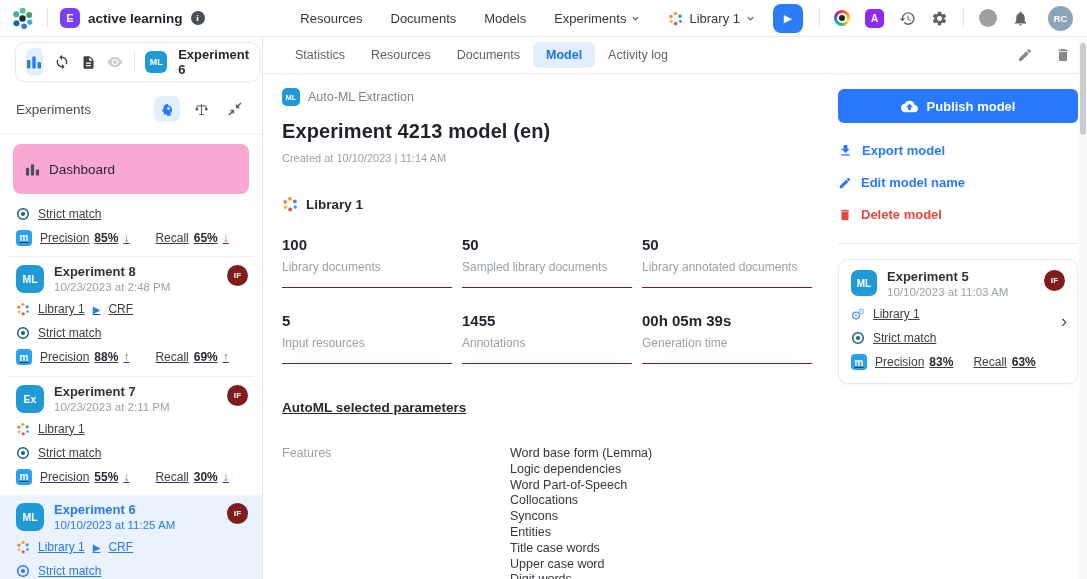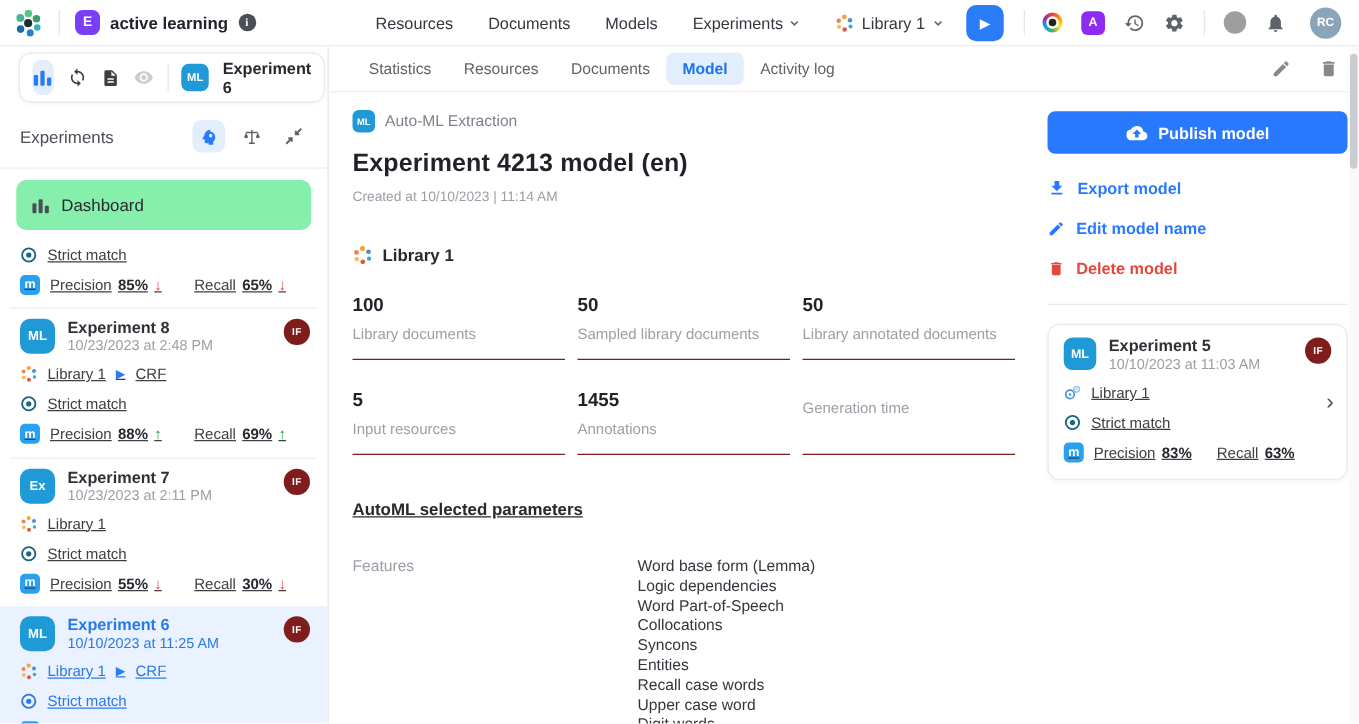--- a/index.html
+++ b/index.html
@@ -45,21 +45,21 @@
   .chip.active { background:#e3eefc; }
   .pill .vdiv { height:22px; }
   .pill-exp-label { font-size:13px; font-weight:700; color:#26292e; }
 
   .panel-head { display:flex; align-items:center; margin:59px 14px 0 16px; }
   .panel-title { font-size:13.5px; color:#4a4e55; font-weight:400; }
   .panel-icons { display:flex; align-items:center; gap:8px; margin-left:auto; }
   .panel-icons .chip { width:26px; height:26px; }
   .hsep { height:1px; background:#eceef0; margin-top:12px; }
 
-  .dash-item { margin:9px 13px 0; height:40px; background:#86efac; border-radius:8px; display:flex;
+  .dash-item { margin:9px 13px 0; height:50px; background:#f9a8d4; border-radius:8px; display:flex;
                align-items:center; gap:9px; padding:0 12px; cursor:pointer; }
   .dash-label { font-size:13.5px; color:#26292e; }
 
   .exp-list { margin-top:2px; }
   .exp-card { padding:8px 14px 10px 16px; cursor:pointer; }
   .exp-head { display:flex; align-items:flex-start; gap:10px; }
   .exp-titles { line-height:1; }
   .exp-title { font-size:13px; font-weight:700; color:#2e3237; }
   .exp-date { font-size:11.5px; color:#9aa0a6; margin-top:4px; }
   .exp-row { display:flex; align-items:center; gap:8px; margin-top:7px; font-size:12px; color:#3c4043; height:17px;text-decoration:underline; }
@@ -517,36 +517,37 @@
         </div>
         <div class="stat">
           <div class="stat-value">5</div>
           <div class="stat-label">Input resources</div>
         </div>
         <div class="stat">
           <div class="stat-value">1455</div>
           <div class="stat-label">Annotations</div>
         </div>
         <div class="stat">
+          <div class="stat-value">00h 05m 39s</div>
           <div class="stat-label">Generation time</div>
         </div>
       </div>
 
       <div class="params-title">AutoML selected parameters</div>
 
       <div class="features">
         <div class="features-label">Features</div>
         <ul class="features-list">
           <li>Word base form (Lemma)</li>
           <li>Logic dependencies</li>
           <li>Word Part-of-Speech</li>
           <li>Collocations</li>
           <li>Syncons</li>
           <li>Entities</li>
-          <li>Recall case words</li>
+          <li>Title case words</li>
           <li>Upper case word</li>
           <li>Digit words</li>
         </ul>
       </div>
     </div>
 
     <div class="side-col">
       <button class="publish-btn">
         <svg width="17" height="17" viewBox="0 0 24 24" fill="#fff">
             <path d="M19.35 10.04A7.49 7.49 0 0 0 12 4C9.11 4 6.6 5.64 5.35 8.04A5.994 5.994 0 0 0 0 14c0 3.31 2.69 6 6 6h13c2.76 0 5-2.24 5-5 0-2.64-2.05-4.78-4.65-4.96zM14 13v4h-4v-4H7l5-5 5 5h-3z"></path>

